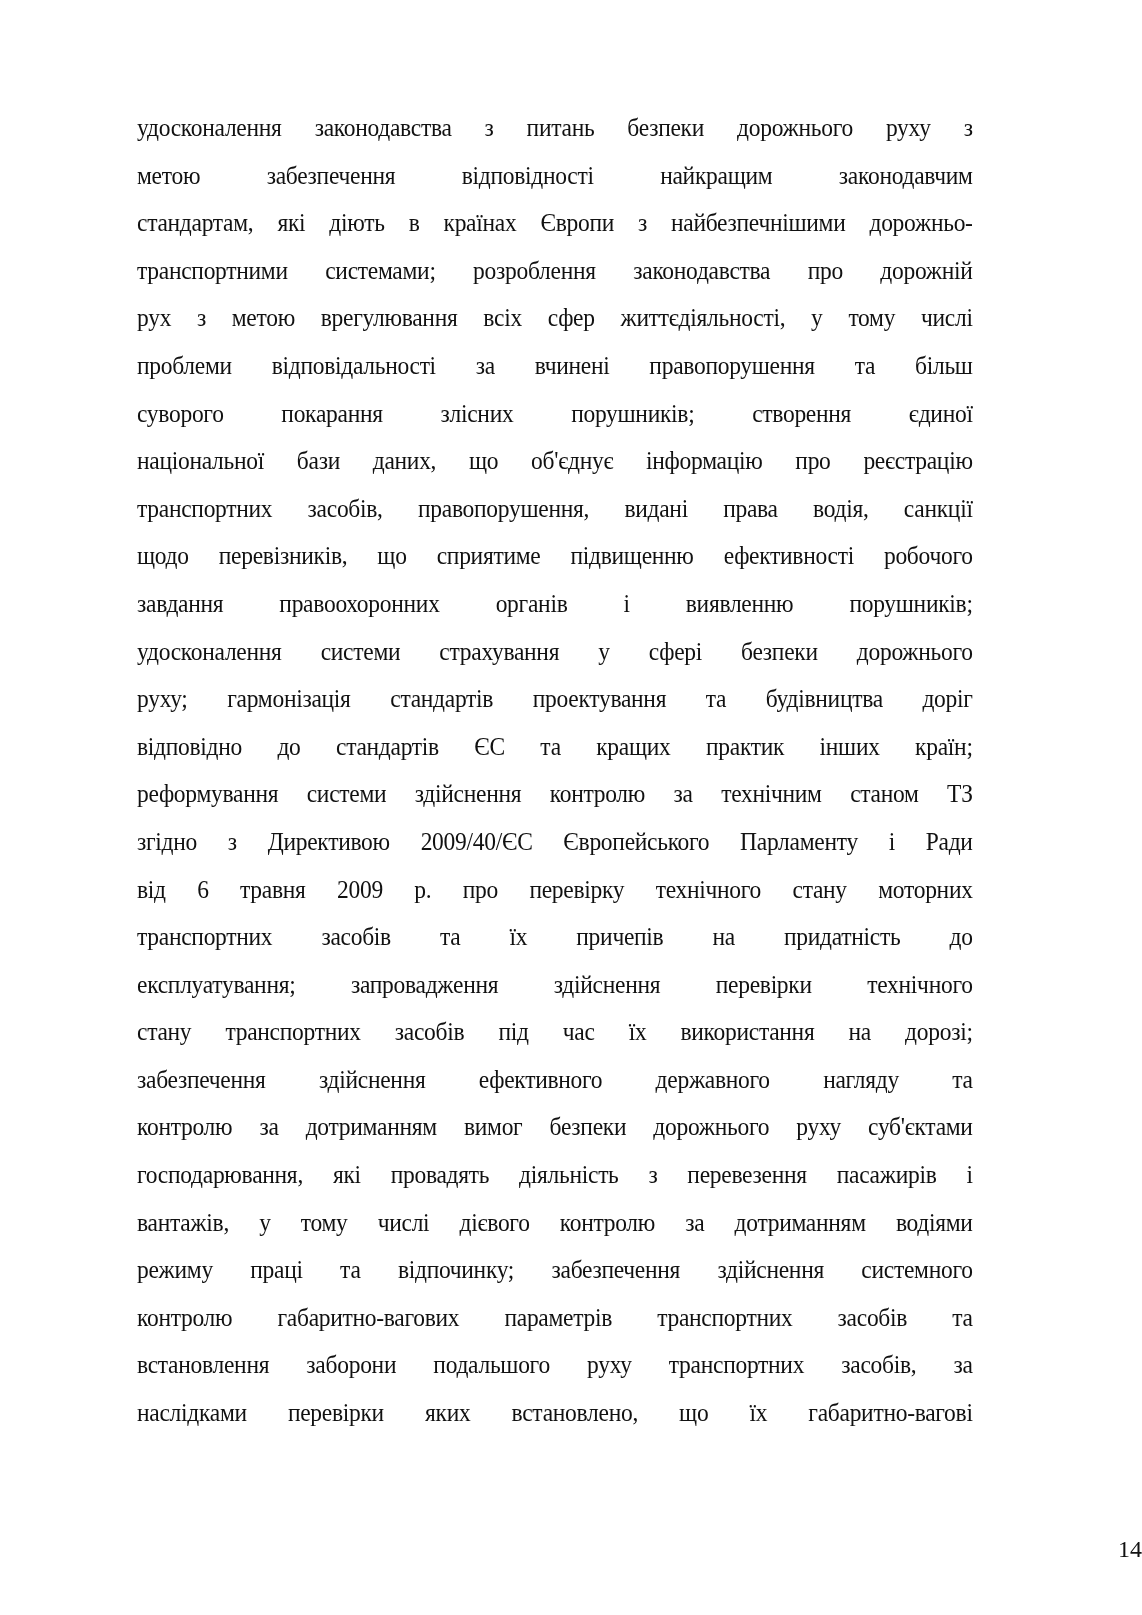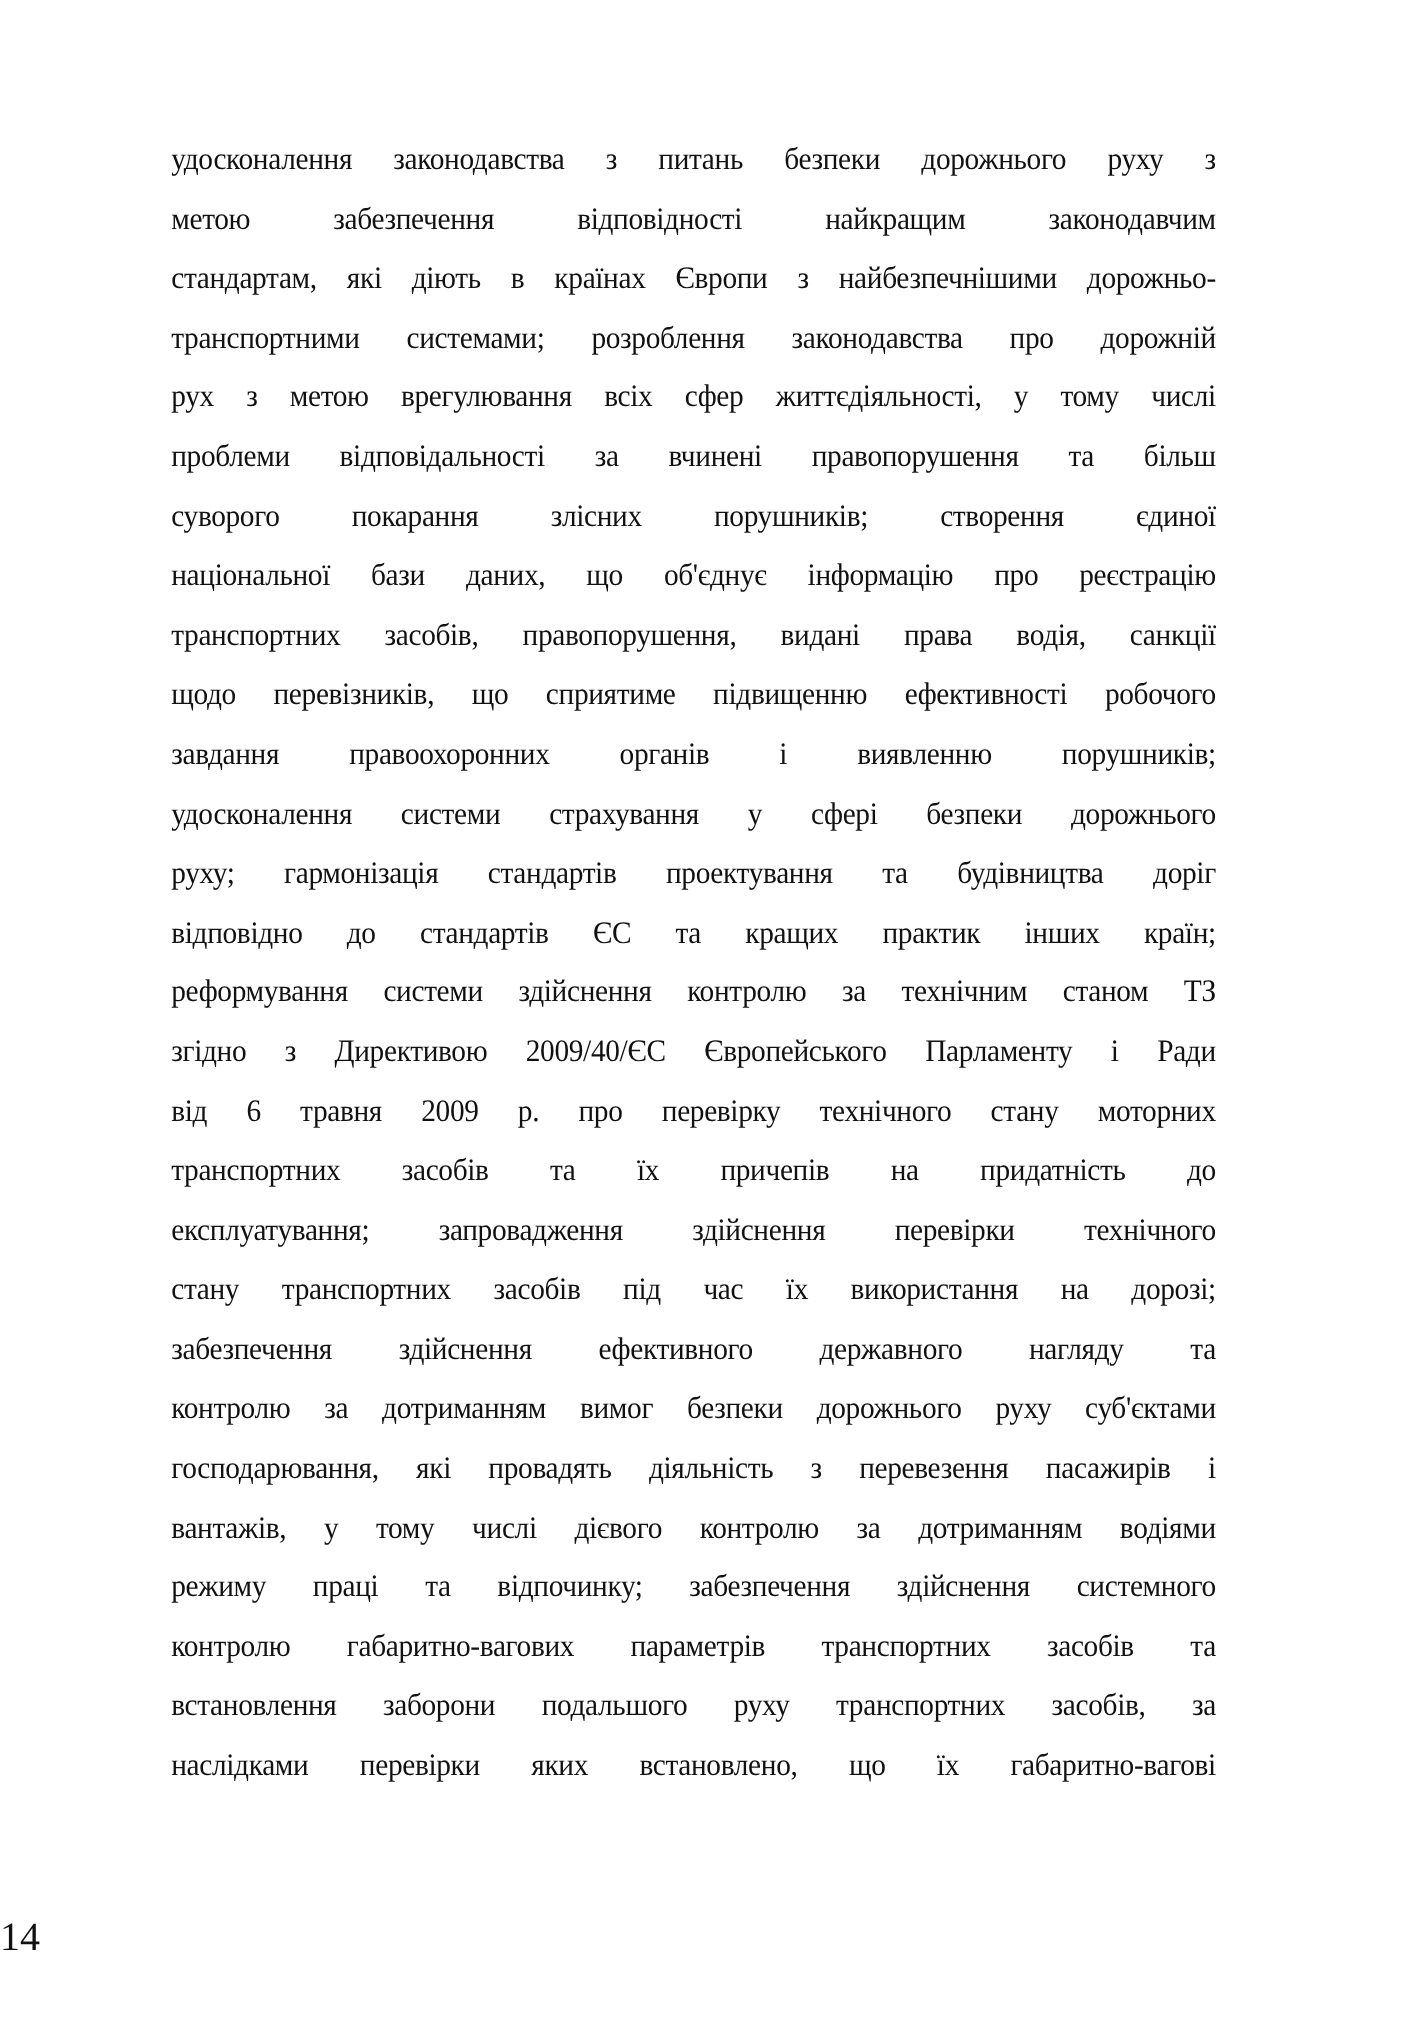--- a/index.html
+++ b/index.html
@@ -40,22 +40,22 @@
       letter-spacing: -0.3px;
       transform: scaleX(0.94);
       transform-origin: left center;
       width: 889px;
     }
     .page-number {
       position: absolute;
       left: 0;
       width: 1142px;
       top: 1534px;
-      text-align: left;
-      font-size: 32px;
+      text-align: right;
+      font-size: 24px;
       line-height: 30px;
     }
   </style>
 </head>
 <body>
 
 <div class="page">
   <div class="body-text">
     <div class="line">удосконалення законодавства з питань безпеки дорожнього руху з</div>
     <div class="line">метою забезпечення відповідності найкращим законодавчим</div>

